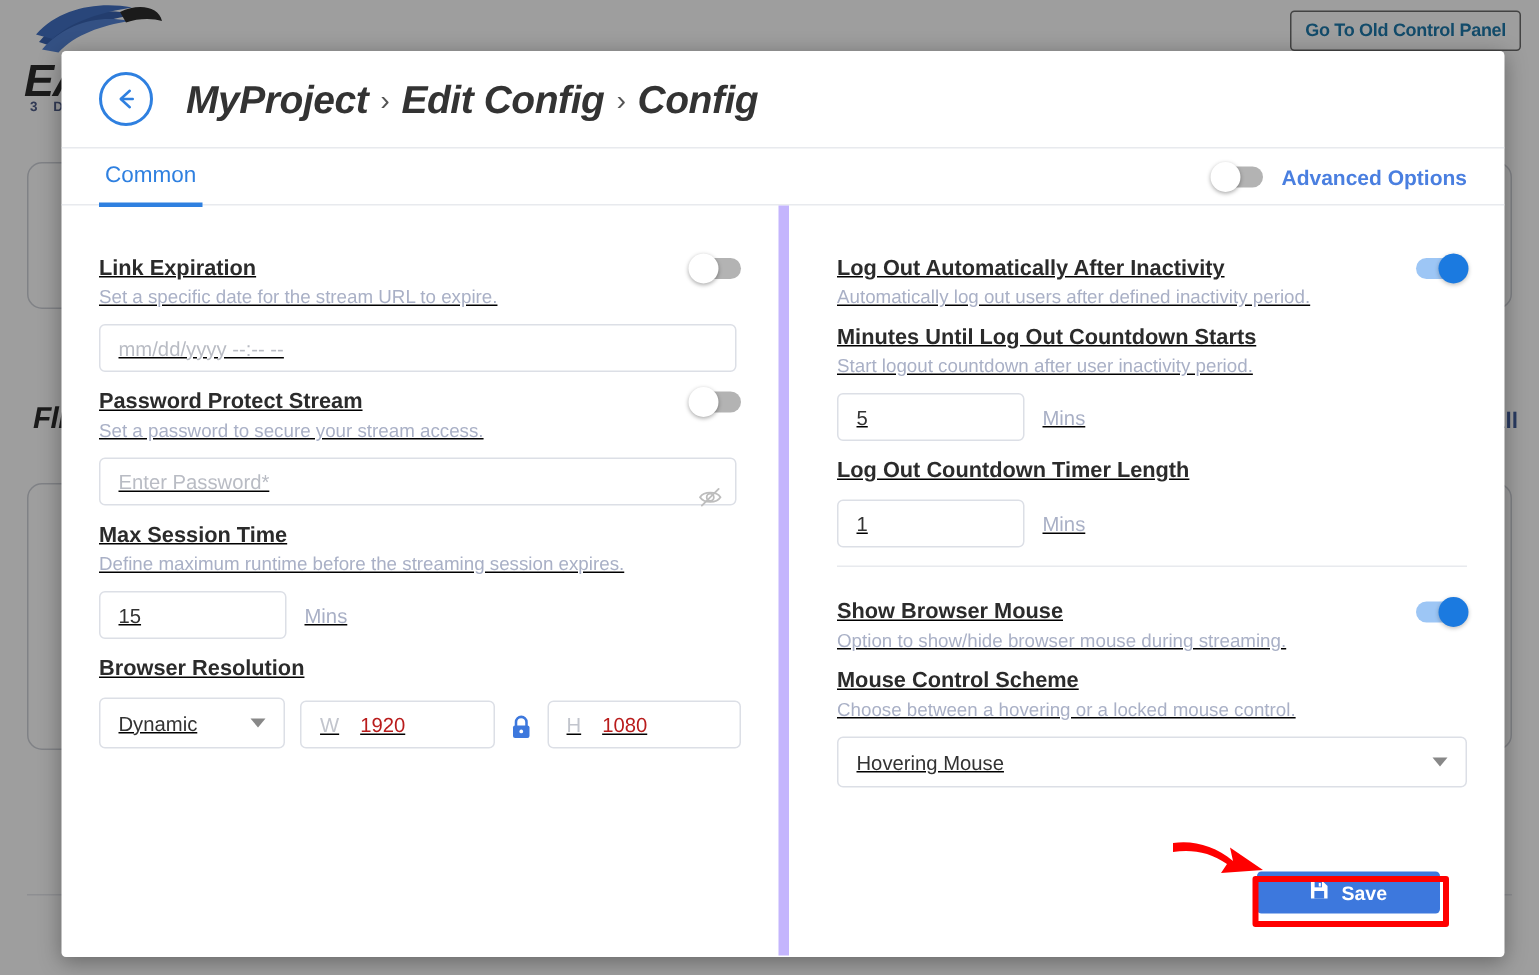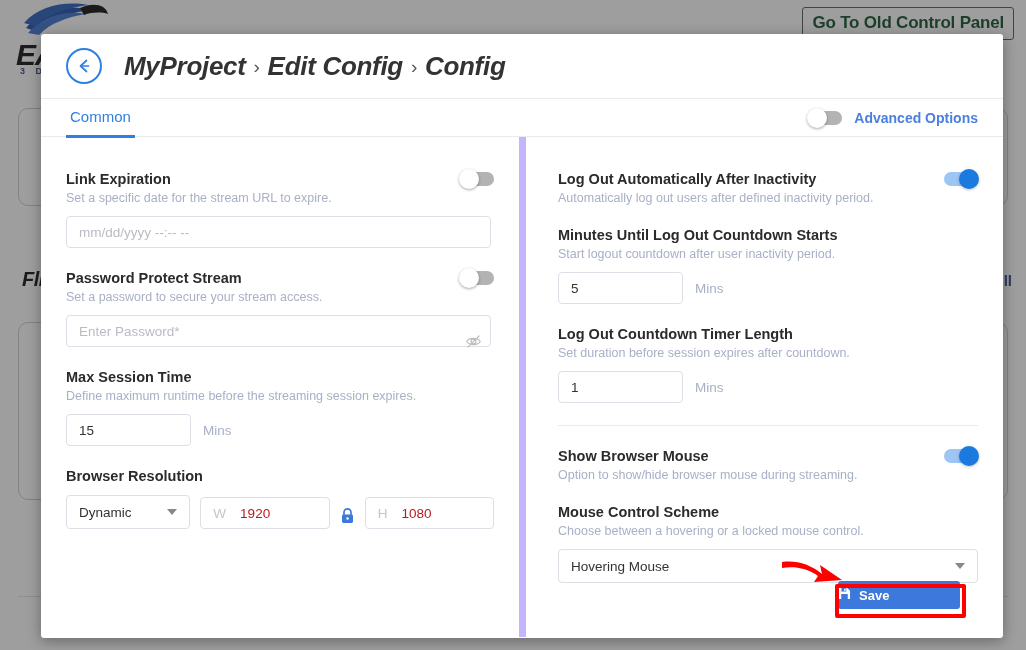--- a/index.html
+++ b/index.html
@@ -20,21 +20,21 @@
     background: #ffffff;
   }
   .bg-logo {
     position: absolute; left: 22px; top: 2px; width: 120px; height: 34px;
   }
   .bg-oldpanel-btn {
     position: absolute; right: 12px; top: 7px;
     border: 1px solid #5a5a5a;
     border-radius: 3px;
     padding: 5px 9px 6px 9px;
-    font-size: 17px; font-weight: bold; color: #14532d;
+    font-size: 12px; font-weight: bold; color: #0369a1;
     background: #ffffff;
     white-space: nowrap;
     letter-spacing: -0.2px;
   }
   .bg-brand {
     position: absolute; left: 16px; top: 38px;
     font-size: 30px; font-weight: bold; font-style: italic;
     letter-spacing: -1px; color: #111;
   }
   .bg-brand-sub {
@@ -163,21 +163,21 @@
     position: relative;
     display: flex;
     height: 500px;
   }
   .col {
     padding: 34px 25px 0 25px;
   }
   .col-left { width: 478px; }
   .col-right { width: 484px; border-left: 7px solid #c4b5fd; padding-left: 32px; }
 
-  .field { margin-bottom: 22px; }
+  .field { margin-bottom: 12px; text-decoration: underline; }
   .field-head {
     display: flex; align-items: center; justify-content: space-between;
   }
   .f-label {
     font-size: 14.5px; font-weight: bold; color: #2b2b2b;
   }
   .f-help {
     font-size: 12.5px; color: #a9b0c6; margin-top: 4px;
   }
 
@@ -234,21 +234,21 @@
     margin: 10px 0 22px 0;
   }
 
   
   .save-btn {
     position: absolute;
     left: 797px; top: 547px;
     width: 122px; height: 28px;
     background: #3d78dd;
     border-radius: 3px;
-    display: flex; align-items: center; 
+    display: flex; align-items: center; justify-content: center;
     gap: 8px;
     color: #ffffff; font-size: 13px; font-weight: bold;
     cursor: pointer;
   }
 
   
   .ann-box {
     position: absolute;
     left: 835px; top: 584px;
     width: 131px; height: 34px;
@@ -408,21 +408,20 @@
         <div class="f-label">Minutes Until Log Out Countdown Starts</div>
         <div class="f-help">Start logout countdown after user inactivity period.</div>
         <div class="inp-row">
           <div class="inp inp-num">5</div>
           <span class="unit">Mins</span>
         </div>
       </div>
 
       <div class="field">
         <div class="f-label">Log Out Countdown Timer Length</div>
-        <div class="f-help">Set duration before session expires after countdown.</div>
         <div class="inp-row">
           <div class="inp inp-num">1</div>
           <span class="unit">Mins</span>
         </div>
       </div>
 
       <div class="hr-right"></div>
 
       <div class="field">
         <div class="field-head">

